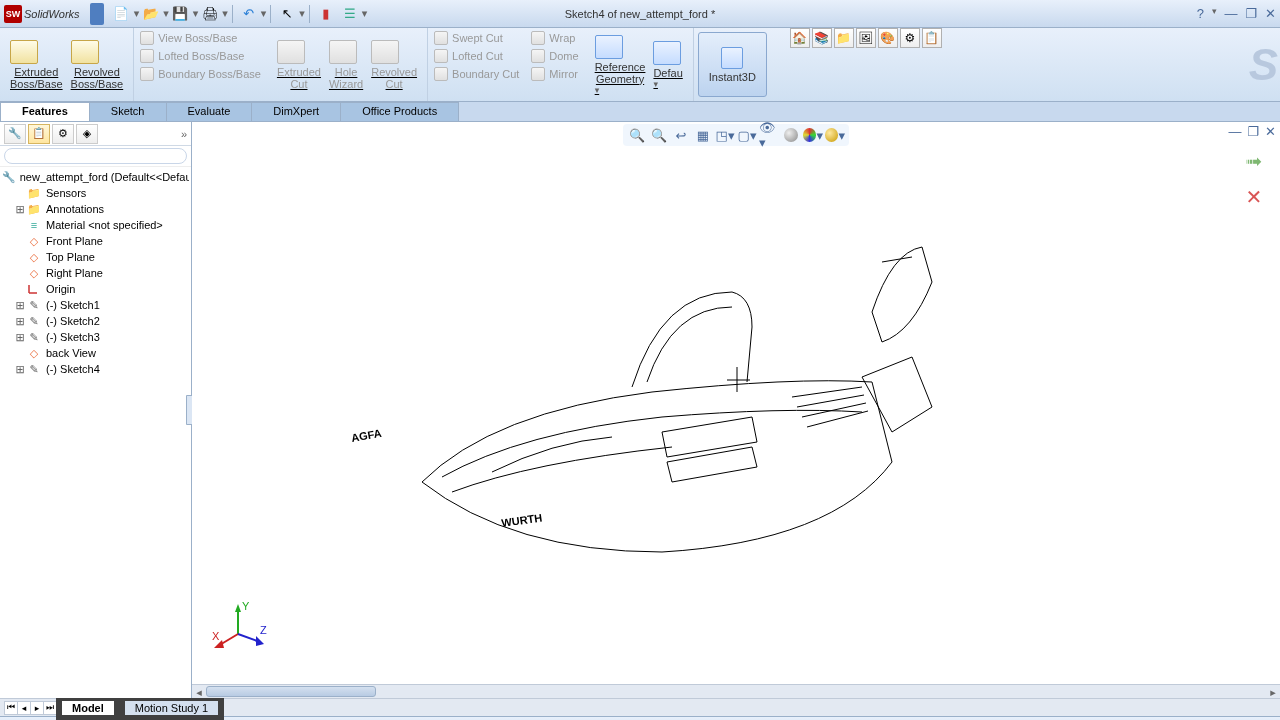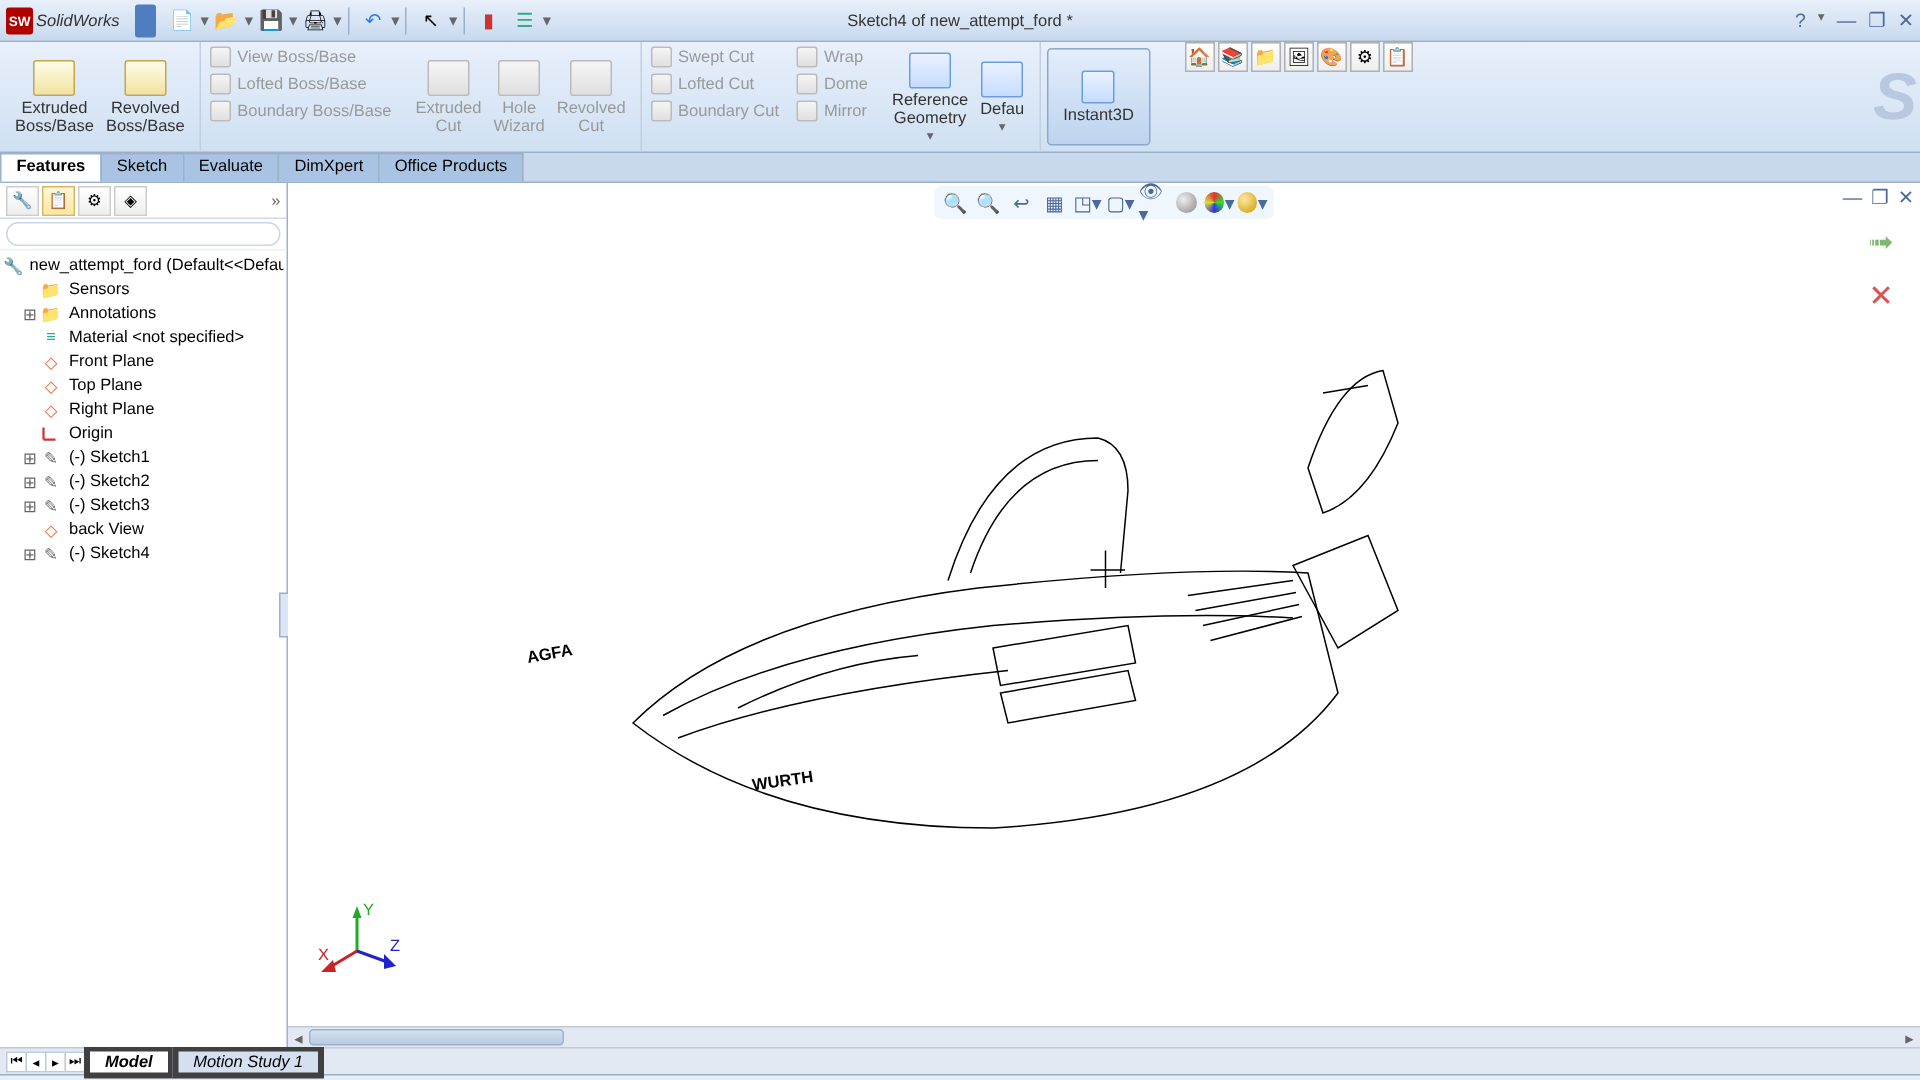--- a/index.html
+++ b/index.html
@@ -12,21 +12,21 @@
 .menu-dd { width: 14px; height: 22px; background: #4f7ec0; border-radius: 2px; margin: 0 6px; }
 .toolbar-icon { width: 18px; height: 18px; margin: 0 3px; display: inline-flex; align-items: center; justify-content: center; font-size: 13px; cursor: pointer; }
 .tb-sep { width: 1px; height: 18px; background: #9bb0c9; margin: 0 4px; }
 .doc-title { position: absolute; left: 50%; transform: translateX(-50%); color: #333; }
 .winbtns { margin-left: auto; display: flex; gap: 8px; color: #4a6a9a; }
 .winbtns span { cursor: pointer; font-size: 13px; }
 
 
 .ribbon { height: 74px; background: linear-gradient(#e8f0fb, #cfe0f2); border-bottom: 1px solid #9bb0c9; display: flex; align-items: stretch; }
 .ribbon-group { display: flex; flex-direction: column; align-items: center; justify-content: center; padding: 2px 6px; border-right: 1px solid #c0d0e3; }
-.ribbon-big { display: flex; flex-direction: column; align-items: center; justify-content: center; padding: 2px 4px; cursor: pointer; border-radius: 3px; }
+.ribbon-big { display: flex; flex-direction: column; align-items: flex-start; justify-content: center; padding: 2px 4px; cursor: pointer; border-radius: 3px; text-decoration: underline; }
 .ribbon-icon { width: 28px; height: 24px; border: 1px solid #c7a648; background: linear-gradient(#fffce8,#f1e2a0); border-radius: 2px; }
 .ribbon-icon.blue { border-color:#6b9de0; background:linear-gradient(#eaf2ff,#c5dcff); }
 .ribbon-icon.gray { border-color:#bbb; background:linear-gradient(#f5f5f5,#e0e0e0); }
 .ribbon-label { text-align: center; line-height: 12px; margin-top: 2px; color: #333; }
 .ribbon-label.disabled { color: #999; }
 .ribbon-mini-col { display: flex; flex-direction: column; gap: 2px; padding: 2px 4px; }
 .ribbon-mini { display: flex; align-items: center; gap: 4px; cursor: pointer; padding: 1px 2px; }
 .ribbon-mini .mi { width: 14px; height: 14px; border: 1px solid #c7a648; background: linear-gradient(#fffce8,#f1e2a0); border-radius: 2px; }
 .ribbon-mini .mi.gray { border-color:#bbb; background:linear-gradient(#f5f5f5,#e0e0e0); }
 .ribbon-mini.disabled { color:#999; }
@@ -34,21 +34,21 @@
 
 .task-pane-top { display:flex; align-items:center; margin-left:18px; }
 .tp-icon { width:20px; height:20px; border:1px solid #b0b0b0; background:linear-gradient(#fff,#eee); margin:0 1px; cursor:pointer; display:flex; align-items:center; justify-content:center; font-size:12px; }
 .file-explorer-box { width: 258px; height: 24px; border: 1px solid #8aa8cf; background: #fff; display: flex; align-items: center; padding: 0 6px; font-weight: bold; color: #333; margin-left: 2px; margin-top: 24px; justify-content:center; position:relative; }
 .file-explorer-box .fe-toggle { position:absolute; right:4px; font-size:10px; color:#666; }
 
 .sw-dragon { position:absolute; right:6px; top:40px; font-size:44px; font-style:italic; color:#b8c8de; font-weight:bold; letter-spacing:-4px; }
 
 
 .tabs { height: 20px; background: #c8d9ee; display: flex; border-bottom: 1px solid #9bb0c9; }
-.tab { padding: 2px 10px; border: 1px solid #9bb0c9; border-bottom: none; background: #a8c4e2; margin-right: -1px; cursor: pointer; }
+.tab { padding: 2px 21px; border: 1px solid #9bb0c9; border-bottom: none; background: #a8c4e2; margin-right: -1px; cursor: pointer; }
 .tab.active { background: #fff; font-weight: bold; }
 
 
 .main { display: flex; height: 576px; }
 .feature-panel { width: 192px; background: #fff; border-right: 1px solid #9bb0c9; display: flex; flex-direction: column; position:relative; }
 .fp-tabs { height: 24px; display: flex; align-items: center; border-bottom: 1px solid #cfd9e5; padding: 0 4px; gap: 2px; }
 .fp-tab { width: 22px; height: 20px; border: 1px solid #ccc; background: linear-gradient(#fff,#eee); cursor: pointer; display:flex; align-items:center; justify-content:center; }
 .fp-tab.sel { background: linear-gradient(#fff7da,#ffe6a0); border-color:#d6b560; }
 .fp-collapse { margin-left: auto; color:#666; cursor:pointer; }
 .fp-filter { padding: 2px 4px; border-bottom:1px solid #eee; }
@@ -79,21 +79,21 @@
 .cc-ok { color:#7fb872; }
 .cc-x { color:#d95555; }
 .triad { position:absolute; left:20px; bottom:40px; }
 .scrollbar-h { position:absolute; left:0; right:0; bottom:0; height:14px; background:#e3e9f2; border-top:1px solid #c0cad8; }
 .scrollbar-h .thumb { position:absolute; left:14px; width:170px; top:1px; bottom:1px; background:linear-gradient(#d4e0ef,#b8cbe3); border:1px solid #9bb0c9; border-radius:3px; }
 .scrollbar-h .arr { position:absolute; top:0; width:14px; height:14px; display:flex; align-items:center; justify-content:center; color:#666; cursor:pointer; }
 
 
 .btm-tabs { height: 18px; background:#e3e9f2; display:flex; align-items:center; border-top:1px solid #c0cad8; padding:0 4px; gap:0; }
 .btm-nav { width:14px; height:14px; border:1px solid #c0cad8; background:#fff; display:flex; align-items:center; justify-content:center; font-size:9px; cursor:pointer; margin-right:-1px; }
-.btm-tab { padding:1px 10px; border:4px solid #404040; background:#d4e0ef; cursor:pointer; margin-right:-1px;font-style:italic; }
+.btm-tab { padding:1px 10px; border:6px solid #404040; background:#d4e0ef; cursor:pointer; margin-right:-1px; }
 .btm-tab.active { background:#fff; font-weight:bold; }
 
 
 .statusbar { height: 20px; background: linear-gradient(#e8f0fb,#cbdcf0); border-top:1px solid #9bb0c9; display:flex; align-items:center; padding:0 6px; }
 .status-right { margin-left:auto; display:flex; gap:12px; align-items:center; }
 .status-pin { width:14px; height:14px; border-radius:50%; background:radial-gradient(circle at 35% 35%, #ffe980, #d6a800); display:inline-block; }
 .boat-g path, .boat-g line { stroke:#000; fill:none; stroke-width:1; }
 </style>
 </head>
 <body>

